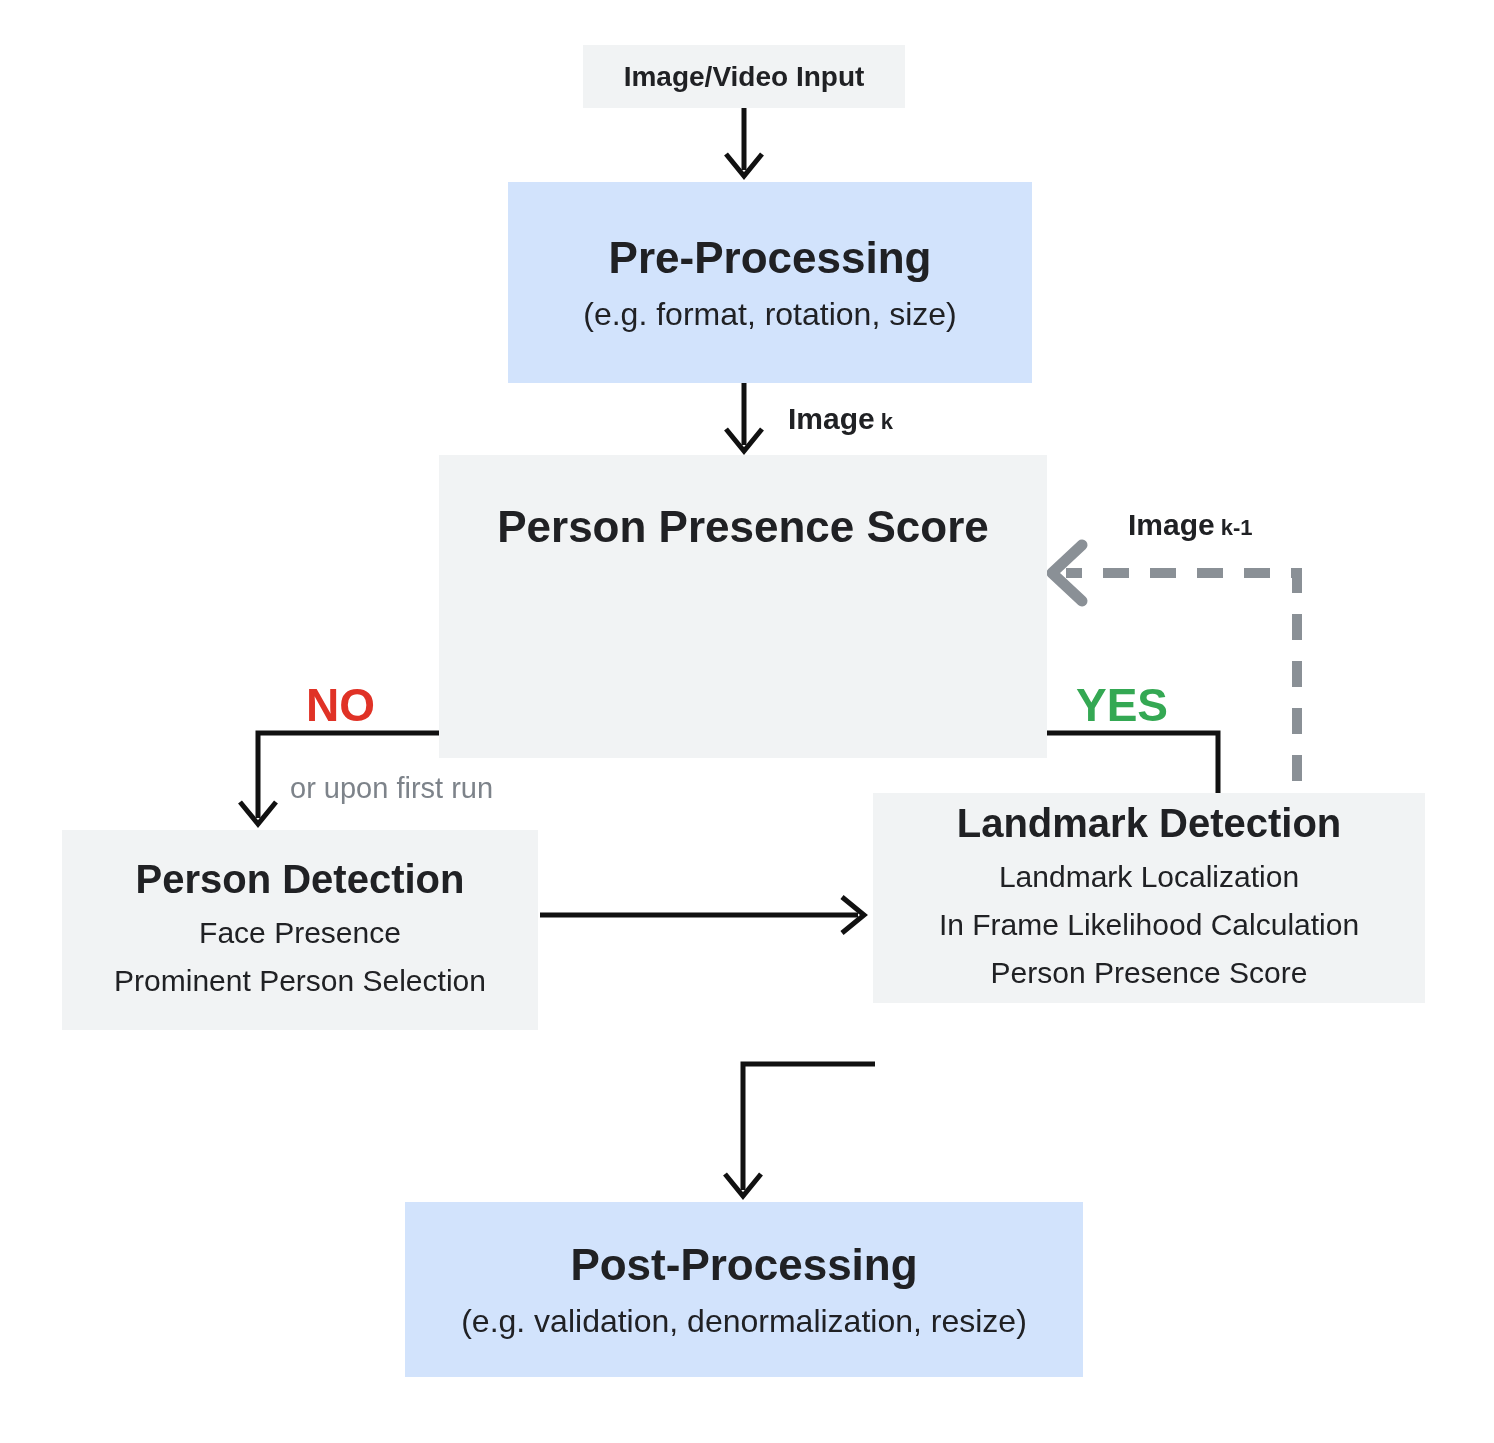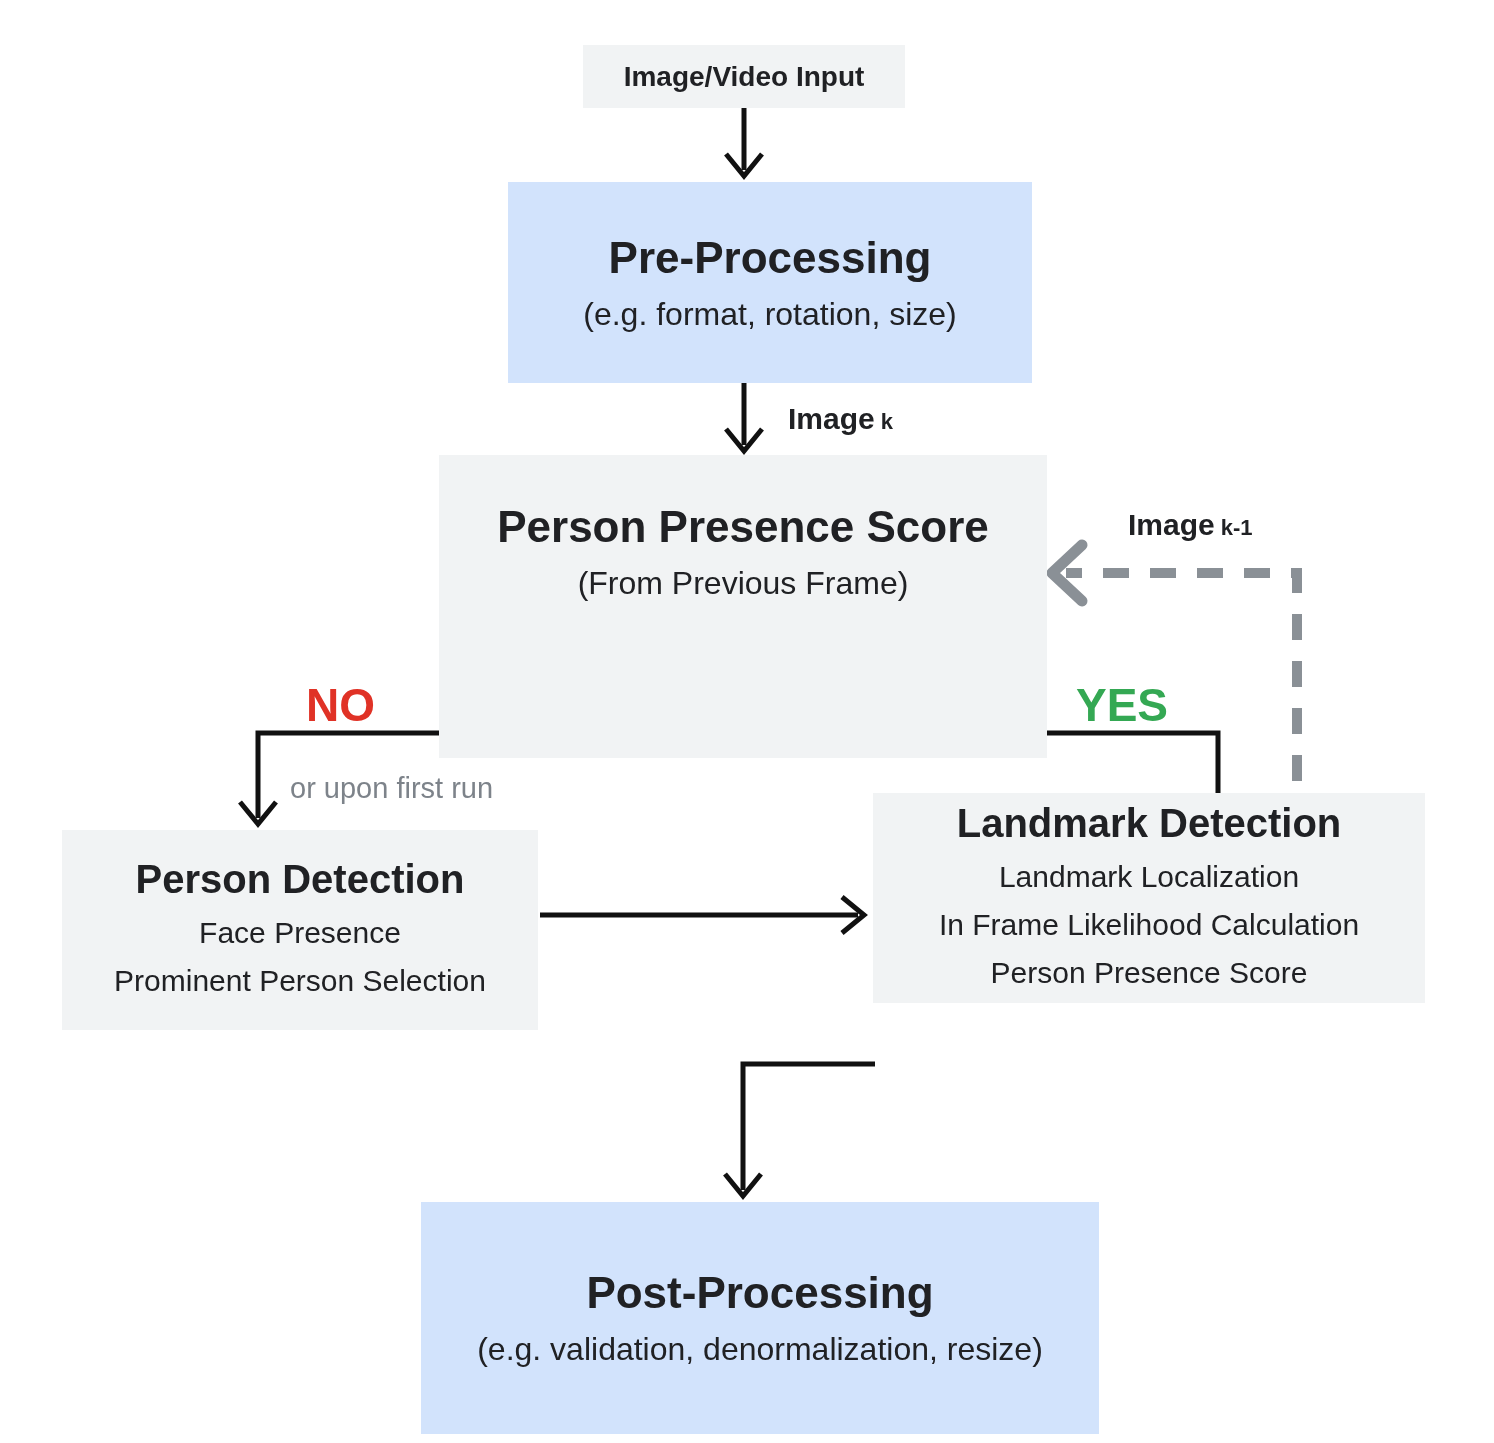--- a/index.html
+++ b/index.html
@@ -73,21 +73,21 @@
     padding-top: 46px;
     box-sizing: border-box;
   }
   .node-person {
     left: 62px; top: 830px; width: 476px; height: 200px;
   }
   .node-landmark {
     left: 873px; top: 793px; width: 552px; height: 210px;
   }
   .node-post {
-    left: 421px; top: 1202px; width: 678px; height: 232px;
+    left: 405px; top: 1202px; width: 678px; height: 175px;
   }
   .title-lg {
     font-size: 44px;
     font-weight: 700;
     line-height: 52px;
   }
   .title-md {
     font-size: 40px;
     font-weight: 700;
     line-height: 48px;
@@ -187,21 +187,20 @@
     <span>Image/Video Input</span>
   </div>
 
   <div class="node blue node-pre">
     <div class="title-lg">Pre-Processing</div>
     <div class="subtitle">(e.g. format, rotation, size)</div>
   </div>
 
   <div class="node gray node-pps">
     <div class="title-lg">Person Presence Score</div>
-    <div class="subtitle">(From Previous Frame)</div>
   </div>
 
   <div class="node gray node-person">
     <div class="title-md">Person Detection</div>
     <div class="body-line">Face Presence</div>
     <div class="body-line">Prominent Person Selection</div>
   </div>
 
   <div class="node gray node-landmark">
     <div class="title-md">Landmark Detection</div>

